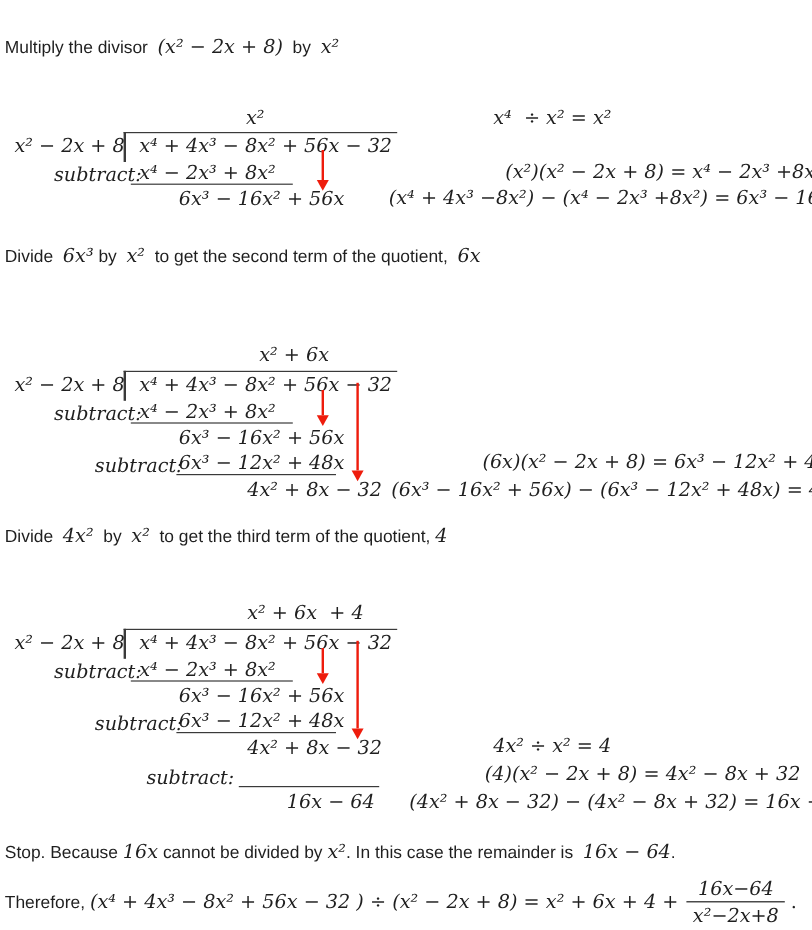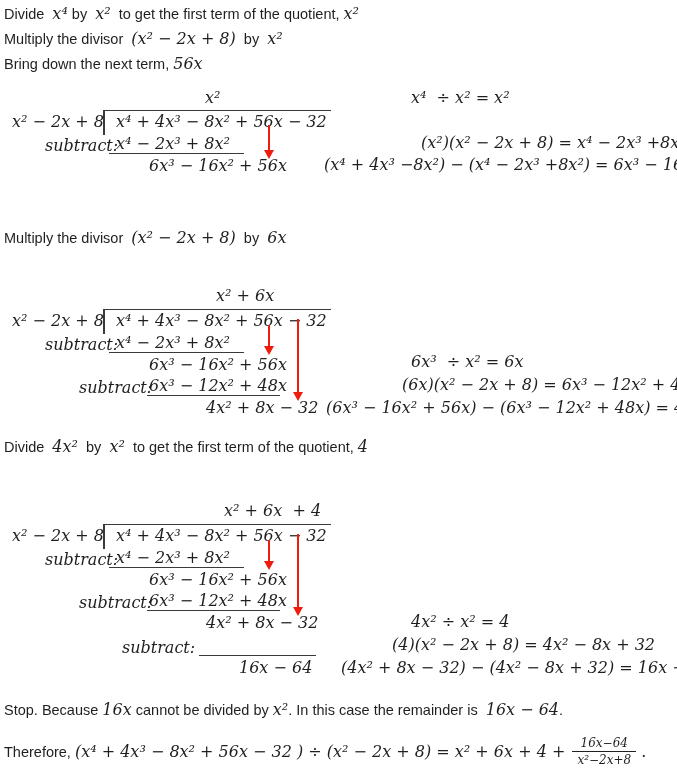--- a/index.html
+++ b/index.html
@@ -27,54 +27,52 @@
   .arrow{position:absolute;width:11px;display:flex;flex-direction:column;align-items:center;}
   .arrow .shaft{width:2px;flex:1;background:var(--arrow);}
   .arrow .head{width:0;height:0;border-left:5.5px solid transparent;
                border-right:5.5px solid transparent;border-top:9px solid var(--arrow);}
   .block{position:absolute;left:0;width:677px;}
   
   .fline{position:absolute;display:flex;align-items:center;font-size:14.5px;white-space:pre;justify-content:space-between;}
   .fline .seg-txt{font-family:"Liberation Sans",sans-serif;}
   .fline .seg-mth{font-family:"DejaVu Serif",serif;font-style:italic;font-size:16px;}
   .frac{display:inline-flex;flex-direction:column;align-items:center;
-        font-family:"DejaVu Serif",serif;font-style:italic;font-size:12px;margin:0 2px;}
+        font-family:"DejaVu Serif",serif;font-style:italic;font-size:16px;margin:0 2px;}
   .frac .num{padding:0 5px 1px 5px;}
   .frac .den{border-top:1px solid var(--text);padding:1px 5px 0 5px;}
   .period{font-family:"DejaVu Serif",serif;font-size:16px;margin-left:3px;}
 </style>
 </head>
 <body>
 
 <div class="page">
 
-  <div class="s" style="left:4px;top:4px"><span class="seg-txt">Divide  </span><span class="seg-mth">x⁴</span><span class="seg-txt"> by  </span><span class="seg-mth">x²</span><span class="seg-txt">  to get the first term of the quotient, </span><span class="seg-mth">x²</span></div>
   <div class="s" style="left:4px;top:29px"><span class="seg-txt">Multiply the divisor  </span><span class="seg-mth">(x² − 2x + 8)</span><span class="seg-txt">  by  </span><span class="seg-mth">x²</span></div>
-  <div class="s" style="left:4px;top:54px"><span class="seg-txt">Bring down the next term, </span><span class="seg-mth">56x</span></div>
 
   <div class="block" style="top:85px;height:100px">
     <div class="m" style="left:205px;top:3px">x²</div>
     <div class="hline" style="left:103px;top:25px;width:228px"></div>
     <div class="vline" style="left:103px;top:25px;height:25px"></div>
     <div class="m" style="left:12px;top:27px">x² − 2x + 8</div>
     <div class="m" style="left:116px;top:27px">x⁴ + 4x³ − 8x² + 56x − 32</div>
     <div class="m" style="left:45px;top:51px">subtract:</div>
     <div class="m" style="left:116px;top:49px">x⁴ − 2x³ + 8x²</div>
     <div class="hline" style="left:109px;top:68px;width:135px"></div>
     <div class="m" style="left:149px;top:71px">6x³ − 16x² + 56x</div>
     <div class="arrow" style="left:263px;top:40px;height:34px">
       <div class="shaft"></div>
       <div class="head"></div>
     </div>
     <div class="m" style="left:411px;top:3px">x⁴  ÷ x² = x²</div>
     <div class="m" style="left:421px;top:48px">(x²)(x² − 2x + 8) = x⁴ − 2x³ +8x²</div>
     <div class="m" style="left:324px;top:70px">(x⁴ + 4x³ −8x²) − (x⁴ − 2x³ +8x²) = 6x³ − 16x²</div>
   </div>
 
-  <div class="s" style="left:4px;top:228px"><span class="seg-txt">Multiply the divisor  </span><span class="seg-mth">(x² − 2x + 8)</span><span class="seg-txt">  by  </span><span class="seg-mth">6x</span></div>
+  <div class="s" style="left:4px;top:203px"><span class="seg-txt">Divide  </span><span class="seg-mth">6x³</span><span class="seg-txt"> by  </span><span class="seg-mth">x²</span><span class="seg-txt">  to get the second term of the quotient,  </span><span class="seg-mth">6x</span></div>
 
   <div class="block" style="top:285px;height:140px">
     <div class="m" style="left:216px;top:1px">x² + 6x</div>
     <div class="hline" style="left:103px;top:24px;width:228px"></div>
     <div class="vline" style="left:103px;top:24px;height:25px"></div>
     <div class="m" style="left:12px;top:26px">x² − 2x + 8</div>
     <div class="m" style="left:116px;top:26px">x⁴ + 4x³ − 8x² + 56x − 32</div>
     <div class="m" style="left:45px;top:50px">subtract:</div>
     <div class="m" style="left:116px;top:48px">x⁴ − 2x³ + 8x²</div>
     <div class="hline" style="left:109px;top:67px;width:135px"></div>
@@ -84,29 +82,28 @@
     <div class="hline" style="left:147px;top:110px;width:133px"></div>
     <div class="m" style="left:206px;top:113px">4x² + 8x − 32</div>
     <div class="arrow" style="left:263px;top:40px;height:30px">
       <div class="shaft"></div>
       <div class="head"></div>
     </div>
     <div class="arrow" style="left:292px;top:34px;height:82px">
       <div class="shaft"></div>
       <div class="head"></div>
     </div>
-    <div class="m" style="left:411px;top:67px">6x³  ÷ x² = 6x</div>
     <div class="m" style="left:402px;top:90px">(6x)(x² − 2x + 8) = 6x³ − 12x² + 48x</div>
     <div class="m" style="left:326px;top:113px">(6x³ − 16x² + 56x) − (6x³ − 12x² + 48x) = 4x² + 8x</div>
   </div>
 
-  <div class="s" style="left:4px;top:437px"><span class="seg-txt">Divide  </span><span class="seg-mth">4x²</span><span class="seg-txt">  by  </span><span class="seg-mth">x²</span><span class="seg-txt">  to get the first term of the quotient, </span><span class="seg-mth">4</span></div>
+  <div class="s" style="left:4px;top:437px"><span class="seg-txt">Divide  </span><span class="seg-mth">4x²</span><span class="seg-txt">  by  </span><span class="seg-mth">x²</span><span class="seg-txt">  to get the third term of the quotient, </span><span class="seg-mth">4</span></div>
 
   <div class="block" style="top:500px;height:185px">
-    <div class="m" style="left:224px;top:1px">x² + 6x  + 4</div>
+    <div class="m" style="left:206px;top:1px">x² + 6x  + 4</div>
     <div class="hline" style="left:103px;top:24px;width:228px"></div>
     <div class="vline" style="left:103px;top:24px;height:25px"></div>
     <div class="m" style="left:12px;top:26px">x² − 2x + 8</div>
     <div class="m" style="left:116px;top:26px">x⁴ + 4x³ − 8x² + 56x − 32</div>
     <div class="m" style="left:45px;top:50px">subtract:</div>
     <div class="m" style="left:116px;top:48px">x⁴ − 2x³ + 8x²</div>
     <div class="hline" style="left:109px;top:67px;width:135px"></div>
     <div class="m" style="left:149px;top:70px">6x³ − 16x² + 56x</div>
     <div class="m" style="left:79px;top:93px">subtract:</div>
     <div class="m" style="left:149px;top:91px">6x³ − 12x² + 48x</div>
@@ -117,21 +114,21 @@
     <div class="m" style="left:239px;top:158px">16x − 64</div>
     <div class="arrow" style="left:263px;top:40px;height:30px">
       <div class="shaft"></div>
       <div class="head"></div>
     </div>
     <div class="arrow" style="left:292px;top:34px;height:82px">
       <div class="shaft"></div>
       <div class="head"></div>
     </div>
     <div class="m" style="left:411px;top:112px">4x² ÷ x² = 4</div>
-    <div class="m" style="left:392px;top:135px">(4)(x² − 2x + 8) = 4x² − 8x + 32</div>
+    <div class="m" style="left:404px;top:135px">(4)(x² − 2x + 8) = 4x² − 8x + 32</div>
     <div class="m" style="left:341px;top:158px">(4x² + 8x − 32) − (4x² − 8x + 32) = 16x − 64</div>
   </div>
 
   <div class="s" style="left:4px;top:700px"><span class="seg-txt">Stop. Because </span><span class="seg-mth">16x</span><span class="seg-txt"> cannot be divided by </span><span class="seg-mth">x²</span><span class="seg-txt">. In this case the remainder is  </span><span class="seg-mth">16x − 64</span><span class="seg-txt">.</span></div>
 
   <div class="fline" style="left:4px;top:727px;height:48px">
     <span><span class="seg-txt">Therefore, </span><span class="seg-mth">(x⁴ + 4x³ − 8x² + 56x − 32 ) ÷ (x² − 2x + 8) = x² + 6x + 4 + </span></span>
     <span class="frac">
       <span class="num">16x−64</span>
       <span class="den">x²−2x+8</span>

